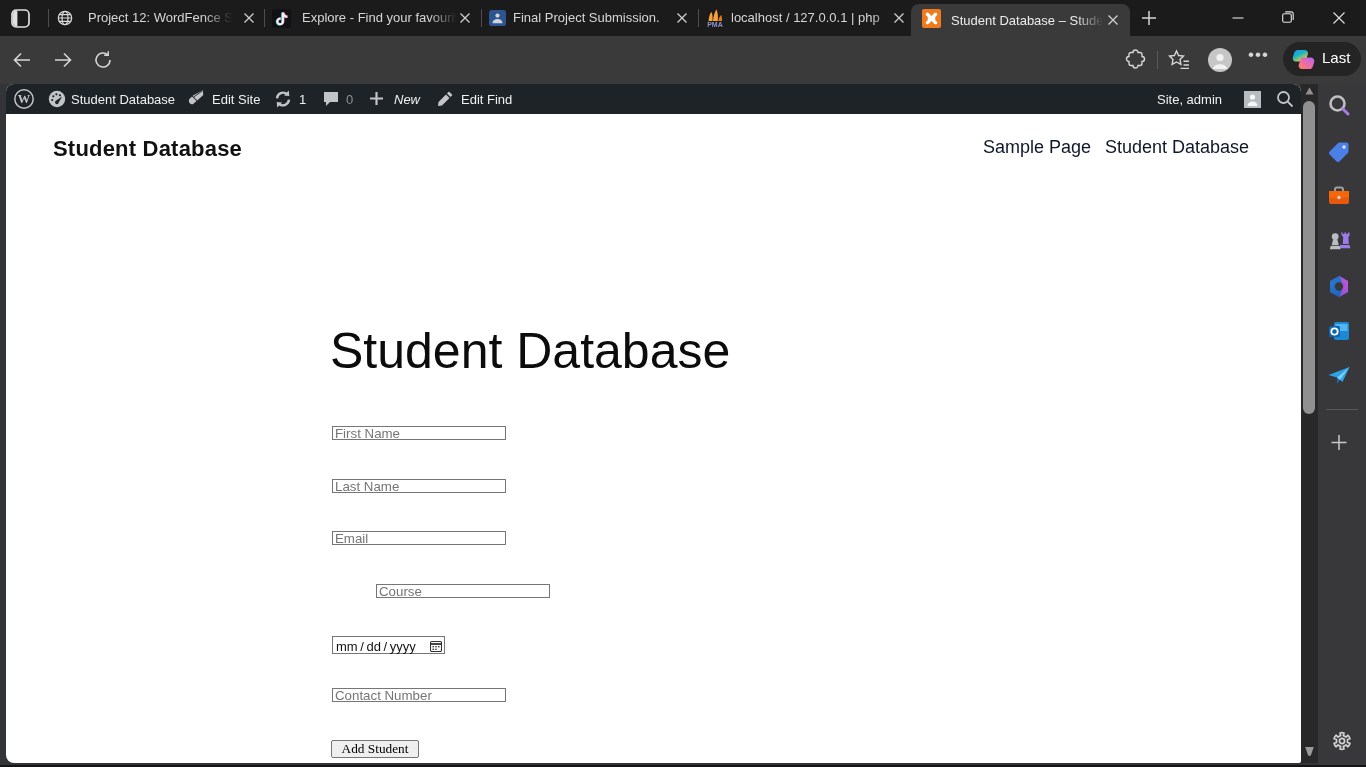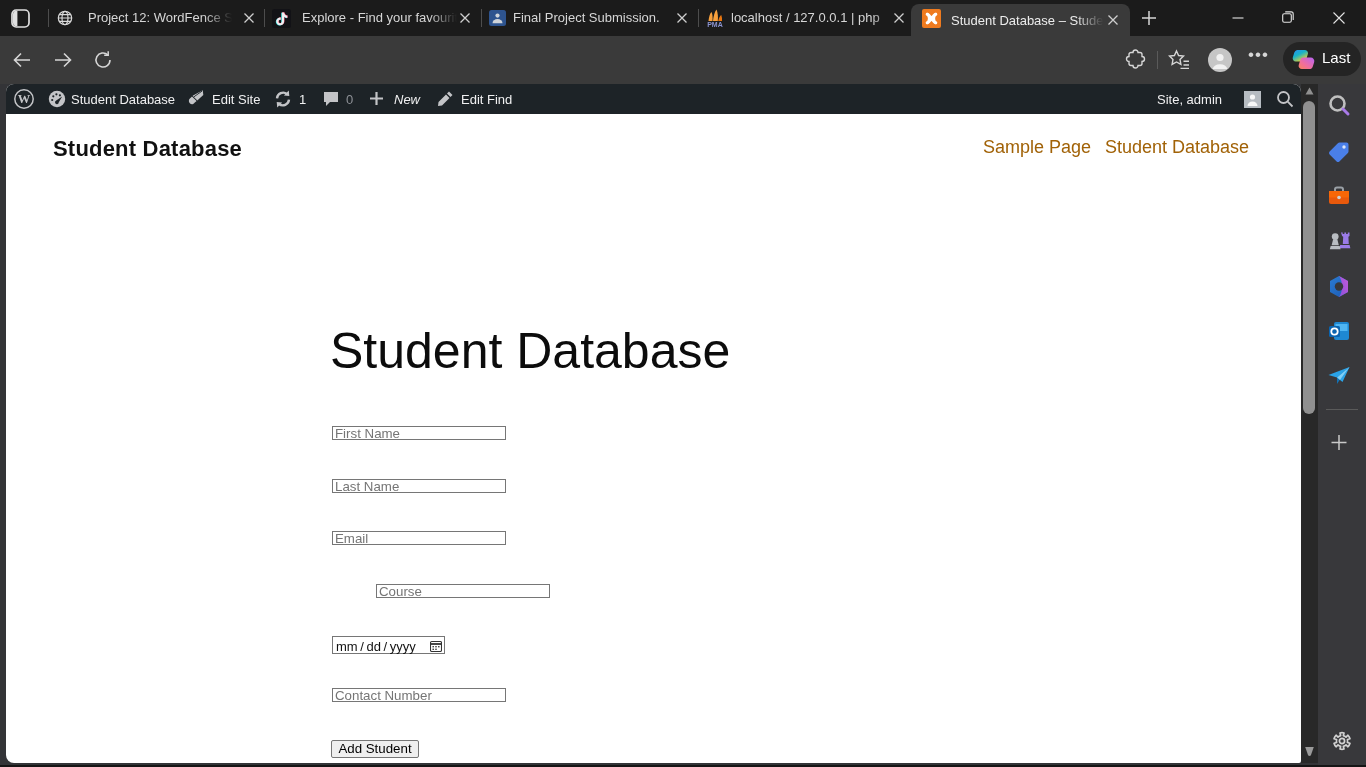--- a/index.html
+++ b/index.html
@@ -28,33 +28,33 @@
   #content { position:absolute; left:6px; top:84px; width:1295px; height:679px;
     background:#ffffff; border-radius:8px 8px 2px 8px; overflow:hidden; }
 
   
   #adminbar { position:absolute; left:0; top:0; width:1295px; height:30px; background:#1d2327;
     color:#f0f0f1; font-size:13px; }
   .abtxt { position:absolute; top:8px; white-space:nowrap; }
 
   
   #sitetitle { position:absolute; left:47px; top:52px; font-size:22px; font-weight:bold; color:#111; letter-spacing:0.2px;}
-  .nav { position:absolute; top:53px; font-size:18px; color:#a16207; }
+  .nav { position:absolute; top:53px; font-size:18px; color:#0f172a; }
   #h1 { position:absolute; left:324px; top:238px; font-size:50px; color:#0c0c0c; font-weight:400; letter-spacing:0px; }
 
   input.txt { position:absolute; left:326px; width:174px; height:14px;
     border:1px solid #767676; background:#fff; font-size:13.3px; padding:0 0 0 2px;
     font-family:"Liberation Sans", sans-serif; border-radius:0; }
   input.txt::placeholder { color:#757575; opacity:1; }
 
   #datebox { position:absolute; left:326px; top:552px; width:113px; height:18px;
     border:1px solid #767676; background:#fff; }
   #btn { position:absolute; left:325px; top:656px; width:88px; height:18px; background:#efefef;
     border:1px solid #767676; border-radius:2px; font-size:13.3px; color:#000;
-    font-family:Liberation Sans, sans-serif; text-align:center; line-height:16px; }
+    font-family:Liberation Serif, serif; text-align:center; line-height:16px; }
 
   
   #scroll { position:absolute; left:1301px; top:84px; width:17px; height:679px; background:#282828; }
   #thumb { position:absolute; left:2px; top:17px; width:12px; height:313px; background:#909090; border-radius:6px; }
 
   
   #sidebar { position:absolute; left:1318px; top:84px; width:48px; height:683px; background:#38383b; }
   .sbicon { position:absolute; left:21px; transform:translateX(-50%); }
 </style>
 </head>

